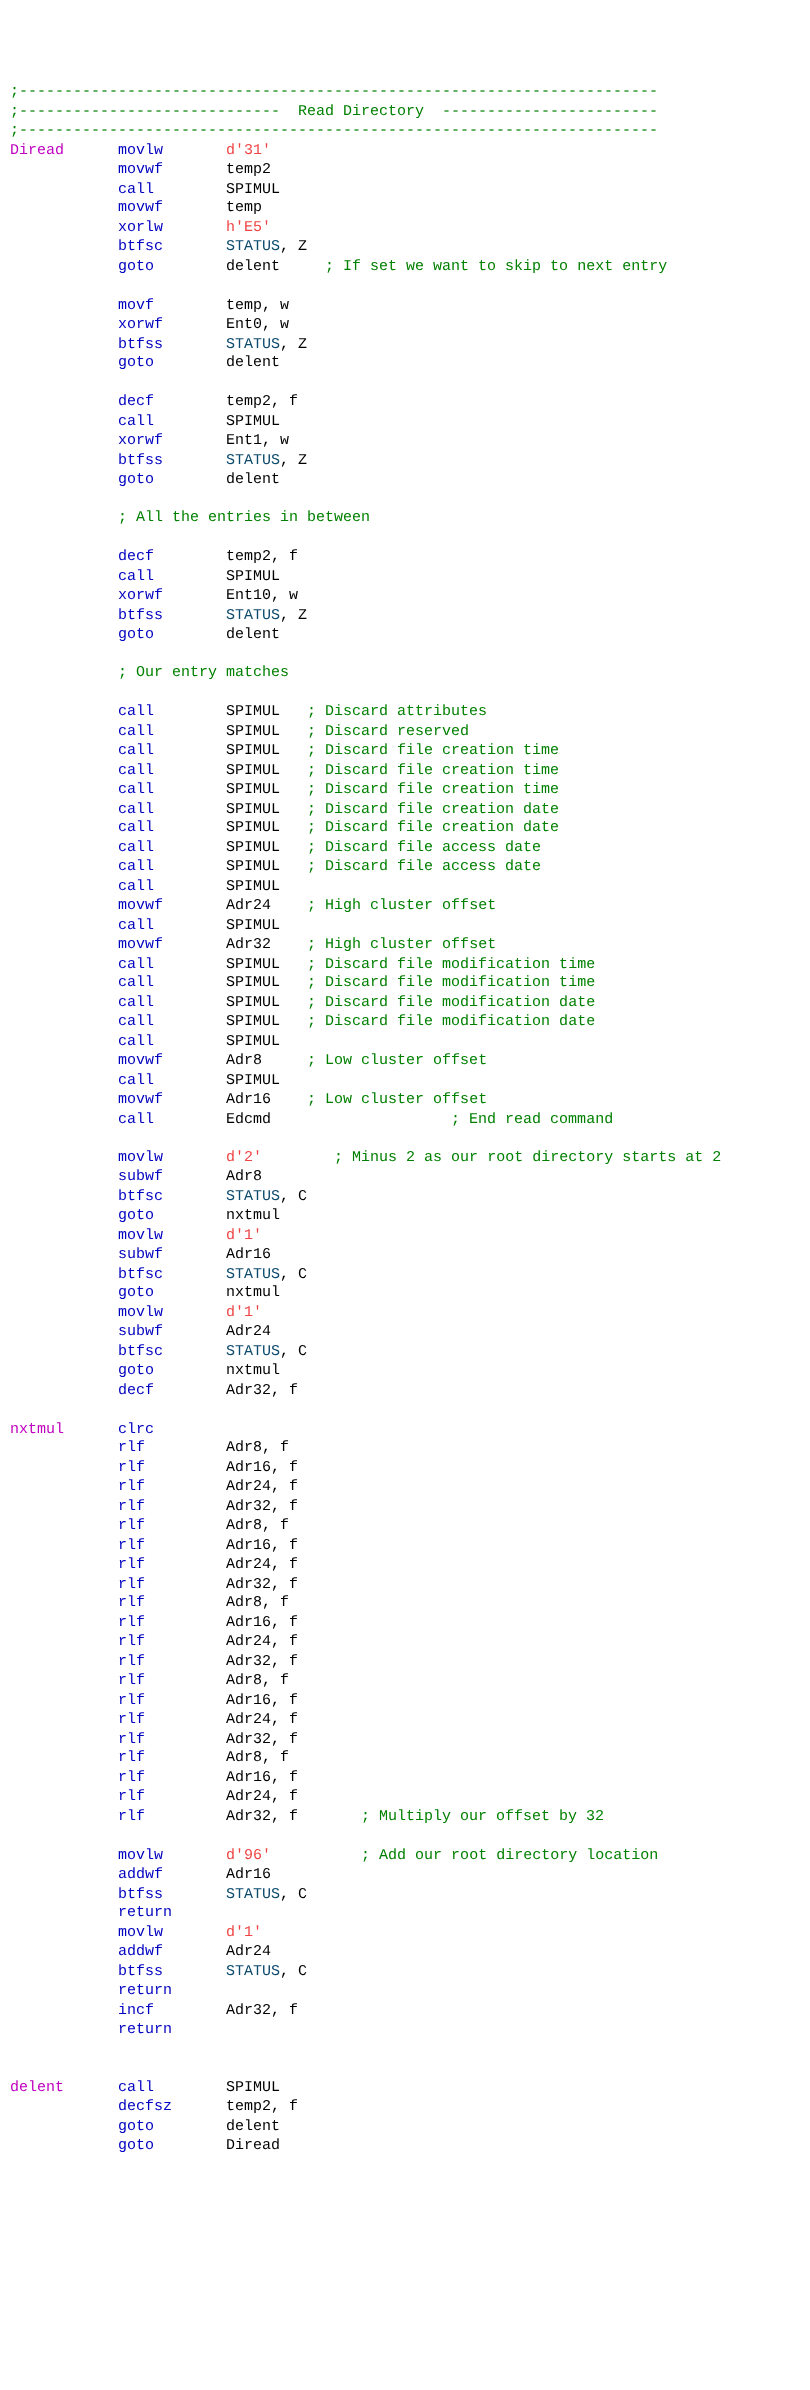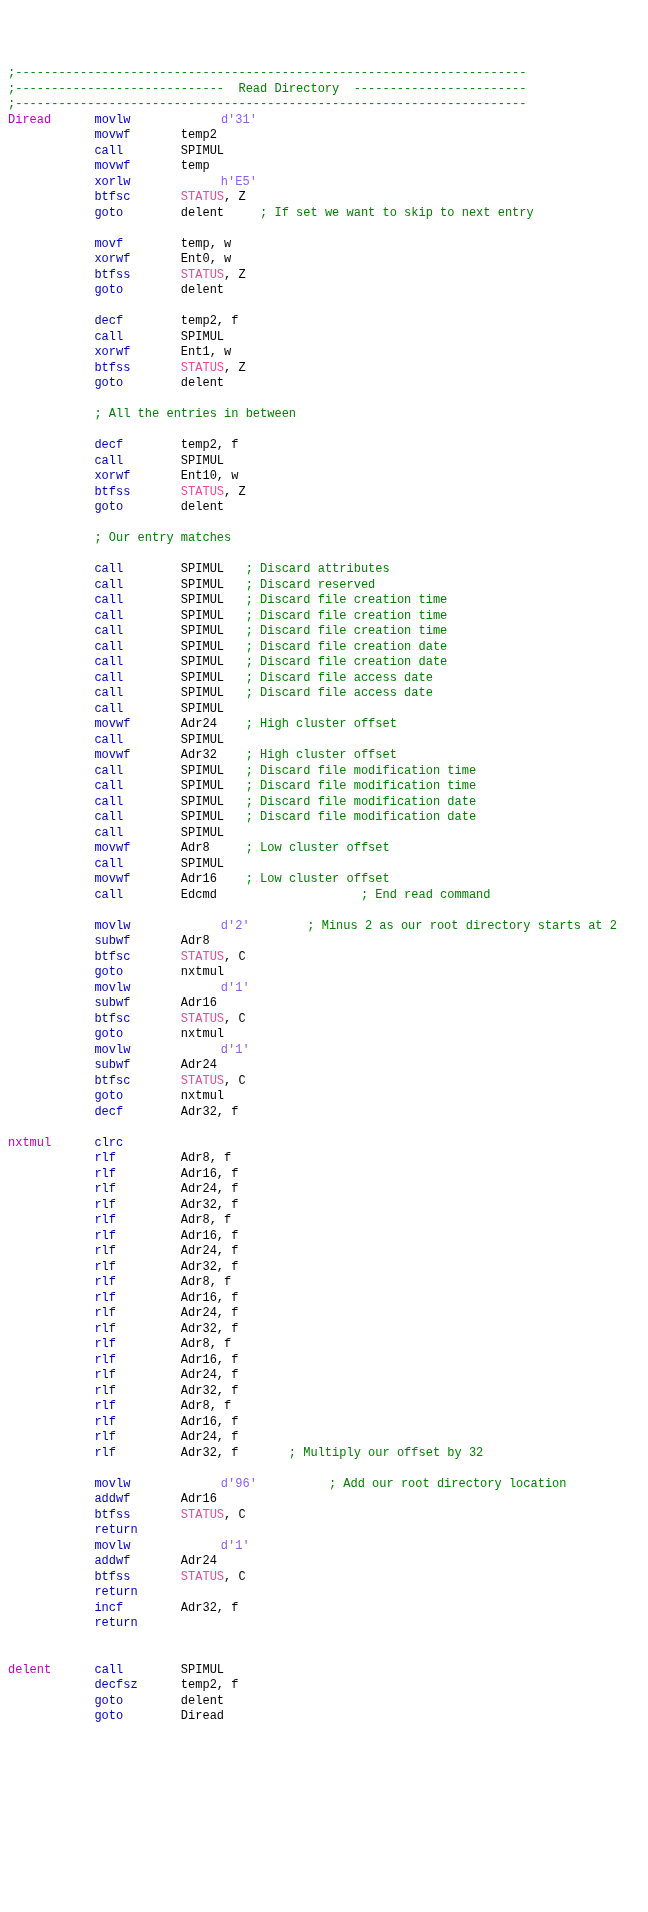--- a/index.html
+++ b/index.html
@@ -8,22 +8,22 @@
     background: #ffffff;
     font-family: "Courier New", monospace;
     font-size: 12px;
     line-height: 15.5px;
     color: #000;
     white-space: pre;
   }
   .line { display: block; white-space: pre; }
   .lbl { color: #c000c0; }
   .op  { color: #0000c0; }
-  .lit { color: #8b5cf6; margin-left: 40px; }
-  .reg { color: #ec4899; }
+  .lit { color: #ef4444; }
+  .reg { color: #0c4a6e; }
   .cmt { color: #008000; }
   .pln { color: #000; }
 </style>
 </head>
 <body>
 
 
 
 <div id="code"><span class="line"><span class="cmt">;-----------------------------------------------------------------------</span></span><span class="line"><span class="cmt">;-----------------------------  Read Directory  ------------------------</span></span><span class="line"><span class="cmt">;-----------------------------------------------------------------------</span></span><span class="line"><span class="lbl">Diread</span><span>      </span><span class="op">movlw</span><span>       </span><span class="lit">d'31'</span></span><span class="line"><span class="lbl"></span><span>            </span><span class="op">movwf</span><span>       </span><span class="pln">temp2</span></span><span class="line"><span class="lbl"></span><span>            </span><span class="op">call</span><span>        </span><span class="pln">SPIMUL</span></span><span class="line"><span class="lbl"></span><span>            </span><span class="op">movwf</span><span>       </span><span class="pln">temp</span></span><span class="line"><span class="lbl"></span><span>            </span><span class="op">xorlw</span><span>       </span><span class="lit">h'E5'</span></span><span class="line"><span class="lbl"></span><span>            </span><span class="op">btfsc</span><span>       </span><span class="reg">STATUS</span><span class="pln">, </span><span class="pln">Z</span></span><span class="line"><span class="lbl"></span><span>            </span><span class="op">goto</span><span>        </span><span class="pln">delent</span><span class="cmt">     ; If set we want to skip to next entry</span></span><span class="line"> </span><span class="line"><span class="lbl"></span><span>            </span><span class="op">movf</span><span>        </span><span class="pln">temp, w</span></span><span class="line"><span class="lbl"></span><span>            </span><span class="op">xorwf</span><span>       </span><span class="pln">Ent0, w</span></span><span class="line"><span class="lbl"></span><span>            </span><span class="op">btfss</span><span>       </span><span class="reg">STATUS</span><span class="pln">, </span><span class="pln">Z</span></span><span class="line"><span class="lbl"></span><span>            </span><span class="op">goto</span><span>        </span><span class="pln">delent</span></span><span class="line"> </span><span class="line"><span class="lbl"></span><span>            </span><span class="op">decf</span><span>        </span><span class="pln">temp2, f</span></span><span class="line"><span class="lbl"></span><span>            </span><span class="op">call</span><span>        </span><span class="pln">SPIMUL</span></span><span class="line"><span class="lbl"></span><span>            </span><span class="op">xorwf</span><span>       </span><span class="pln">Ent1, w</span></span><span class="line"><span class="lbl"></span><span>            </span><span class="op">btfss</span><span>       </span><span class="reg">STATUS</span><span class="pln">, </span><span class="pln">Z</span></span><span class="line"><span class="lbl"></span><span>            </span><span class="op">goto</span><span>        </span><span class="pln">delent</span></span><span class="line"> </span><span class="line"><span class="cmt">            ; All the entries in between</span></span><span class="line"> </span><span class="line"><span class="lbl"></span><span>            </span><span class="op">decf</span><span>        </span><span class="pln">temp2, f</span></span><span class="line"><span class="lbl"></span><span>            </span><span class="op">call</span><span>        </span><span class="pln">SPIMUL</span></span><span class="line"><span class="lbl"></span><span>            </span><span class="op">xorwf</span><span>       </span><span class="pln">Ent10, w</span></span><span class="line"><span class="lbl"></span><span>            </span><span class="op">btfss</span><span>       </span><span class="reg">STATUS</span><span class="pln">, </span><span class="pln">Z</span></span><span class="line"><span class="lbl"></span><span>            </span><span class="op">goto</span><span>        </span><span class="pln">delent</span></span><span class="line"> </span><span class="line"><span class="cmt">            ; Our entry matches</span></span><span class="line"> </span><span class="line"><span class="lbl"></span><span>            </span><span class="op">call</span><span>        </span><span class="pln">SPIMUL</span><span class="cmt">   ; Discard attributes</span></span><span class="line"><span class="lbl"></span><span>            </span><span class="op">call</span><span>        </span><span class="pln">SPIMUL</span><span class="cmt">   ; Discard reserved</span></span><span class="line"><span class="lbl"></span><span>            </span><span class="op">call</span><span>        </span><span class="pln">SPIMUL</span><span class="cmt">   ; Discard file creation time</span></span><span class="line"><span class="lbl"></span><span>            </span><span class="op">call</span><span>        </span><span class="pln">SPIMUL</span><span class="cmt">   ; Discard file creation time</span></span><span class="line"><span class="lbl"></span><span>            </span><span class="op">call</span><span>        </span><span class="pln">SPIMUL</span><span class="cmt">   ; Discard file creation time</span></span><span class="line"><span class="lbl"></span><span>            </span><span class="op">call</span><span>        </span><span class="pln">SPIMUL</span><span class="cmt">   ; Discard file creation date</span></span><span class="line"><span class="lbl"></span><span>            </span><span class="op">call</span><span>        </span><span class="pln">SPIMUL</span><span class="cmt">   ; Discard file creation date</span></span><span class="line"><span class="lbl"></span><span>            </span><span class="op">call</span><span>        </span><span class="pln">SPIMUL</span><span class="cmt">   ; Discard file access date</span></span><span class="line"><span class="lbl"></span><span>            </span><span class="op">call</span><span>        </span><span class="pln">SPIMUL</span><span class="cmt">   ; Discard file access date</span></span><span class="line"><span class="lbl"></span><span>            </span><span class="op">call</span><span>        </span><span class="pln">SPIMUL</span></span><span class="line"><span class="lbl"></span><span>            </span><span class="op">movwf</span><span>       </span><span class="pln">Adr24</span><span class="cmt">    ; High cluster offset</span></span><span class="line"><span class="lbl"></span><span>            </span><span class="op">call</span><span>        </span><span class="pln">SPIMUL</span></span><span class="line"><span class="lbl"></span><span>            </span><span class="op">movwf</span><span>       </span><span class="pln">Adr32</span><span class="cmt">    ; High cluster offset</span></span><span class="line"><span class="lbl"></span><span>            </span><span class="op">call</span><span>        </span><span class="pln">SPIMUL</span><span class="cmt">   ; Discard file modification time</span></span><span class="line"><span class="lbl"></span><span>            </span><span class="op">call</span><span>        </span><span class="pln">SPIMUL</span><span class="cmt">   ; Discard file modification time</span></span><span class="line"><span class="lbl"></span><span>            </span><span class="op">call</span><span>        </span><span class="pln">SPIMUL</span><span class="cmt">   ; Discard file modification date</span></span><span class="line"><span class="lbl"></span><span>            </span><span class="op">call</span><span>        </span><span class="pln">SPIMUL</span><span class="cmt">   ; Discard file modification date</span></span><span class="line"><span class="lbl"></span><span>            </span><span class="op">call</span><span>        </span><span class="pln">SPIMUL</span></span><span class="line"><span class="lbl"></span><span>            </span><span class="op">movwf</span><span>       </span><span class="pln">Adr8</span><span class="cmt">     ; Low cluster offset</span></span><span class="line"><span class="lbl"></span><span>            </span><span class="op">call</span><span>        </span><span class="pln">SPIMUL</span></span><span class="line"><span class="lbl"></span><span>            </span><span class="op">movwf</span><span>       </span><span class="pln">Adr16</span><span class="cmt">    ; Low cluster offset</span></span><span class="line"><span class="lbl"></span><span>            </span><span class="op">call</span><span>        </span><span class="pln">Edcmd</span><span class="cmt">                    ; End read command</span></span><span class="line"> </span><span class="line"><span class="lbl"></span><span>            </span><span class="op">movlw</span><span>       </span><span class="lit">d'2'</span><span class="cmt">        ; Minus 2 as our root directory starts at 2</span></span><span class="line"><span class="lbl"></span><span>            </span><span class="op">subwf</span><span>       </span><span class="pln">Adr8</span></span><span class="line"><span class="lbl"></span><span>            </span><span class="op">btfsc</span><span>       </span><span class="reg">STATUS</span><span class="pln">, </span><span class="pln">C</span></span><span class="line"><span class="lbl"></span><span>            </span><span class="op">goto</span><span>        </span><span class="pln">nxtmul</span></span><span class="line"><span class="lbl"></span><span>            </span><span class="op">movlw</span><span>       </span><span class="lit">d'1'</span></span><span class="line"><span class="lbl"></span><span>            </span><span class="op">subwf</span><span>       </span><span class="pln">Adr16</span></span><span class="line"><span class="lbl"></span><span>            </span><span class="op">btfsc</span><span>       </span><span class="reg">STATUS</span><span class="pln">, </span><span class="pln">C</span></span><span class="line"><span class="lbl"></span><span>            </span><span class="op">goto</span><span>        </span><span class="pln">nxtmul</span></span><span class="line"><span class="lbl"></span><span>            </span><span class="op">movlw</span><span>       </span><span class="lit">d'1'</span></span><span class="line"><span class="lbl"></span><span>            </span><span class="op">subwf</span><span>       </span><span class="pln">Adr24</span></span><span class="line"><span class="lbl"></span><span>            </span><span class="op">btfsc</span><span>       </span><span class="reg">STATUS</span><span class="pln">, </span><span class="pln">C</span></span><span class="line"><span class="lbl"></span><span>            </span><span class="op">goto</span><span>        </span><span class="pln">nxtmul</span></span><span class="line"><span class="lbl"></span><span>            </span><span class="op">decf</span><span>        </span><span class="pln">Adr32, f</span></span><span class="line"> </span><span class="line"><span class="lbl">nxtmul</span><span>      </span><span class="op">clrc</span></span><span class="line"><span class="lbl"></span><span>            </span><span class="op">rlf</span><span>         </span><span class="pln">Adr8, f</span></span><span class="line"><span class="lbl"></span><span>            </span><span class="op">rlf</span><span>         </span><span class="pln">Adr16, f</span></span><span class="line"><span class="lbl"></span><span>            </span><span class="op">rlf</span><span>         </span><span class="pln">Adr24, f</span></span><span class="line"><span class="lbl"></span><span>            </span><span class="op">rlf</span><span>         </span><span class="pln">Adr32, f</span></span><span class="line"><span class="lbl"></span><span>            </span><span class="op">rlf</span><span>         </span><span class="pln">Adr8, f</span></span><span class="line"><span class="lbl"></span><span>            </span><span class="op">rlf</span><span>         </span><span class="pln">Adr16, f</span></span><span class="line"><span class="lbl"></span><span>            </span><span class="op">rlf</span><span>         </span><span class="pln">Adr24, f</span></span><span class="line"><span class="lbl"></span><span>            </span><span class="op">rlf</span><span>         </span><span class="pln">Adr32, f</span></span><span class="line"><span class="lbl"></span><span>            </span><span class="op">rlf</span><span>         </span><span class="pln">Adr8, f</span></span><span class="line"><span class="lbl"></span><span>            </span><span class="op">rlf</span><span>         </span><span class="pln">Adr16, f</span></span><span class="line"><span class="lbl"></span><span>            </span><span class="op">rlf</span><span>         </span><span class="pln">Adr24, f</span></span><span class="line"><span class="lbl"></span><span>            </span><span class="op">rlf</span><span>         </span><span class="pln">Adr32, f</span></span><span class="line"><span class="lbl"></span><span>            </span><span class="op">rlf</span><span>         </span><span class="pln">Adr8, f</span></span><span class="line"><span class="lbl"></span><span>            </span><span class="op">rlf</span><span>         </span><span class="pln">Adr16, f</span></span><span class="line"><span class="lbl"></span><span>            </span><span class="op">rlf</span><span>         </span><span class="pln">Adr24, f</span></span><span class="line"><span class="lbl"></span><span>            </span><span class="op">rlf</span><span>         </span><span class="pln">Adr32, f</span></span><span class="line"><span class="lbl"></span><span>            </span><span class="op">rlf</span><span>         </span><span class="pln">Adr8, f</span></span><span class="line"><span class="lbl"></span><span>            </span><span class="op">rlf</span><span>         </span><span class="pln">Adr16, f</span></span><span class="line"><span class="lbl"></span><span>            </span><span class="op">rlf</span><span>         </span><span class="pln">Adr24, f</span></span><span class="line"><span class="lbl"></span><span>            </span><span class="op">rlf</span><span>         </span><span class="pln">Adr32, f</span><span class="cmt">       ; Multiply our offset by 32</span></span><span class="line"> </span><span class="line"><span class="lbl"></span><span>            </span><span class="op">movlw</span><span>       </span><span class="lit">d'96'</span><span class="cmt">          ; Add our root directory location</span></span><span class="line"><span class="lbl"></span><span>            </span><span class="op">addwf</span><span>       </span><span class="pln">Adr16</span></span><span class="line"><span class="lbl"></span><span>            </span><span class="op">btfss</span><span>       </span><span class="reg">STATUS</span><span class="pln">, </span><span class="pln">C</span></span><span class="line"><span class="lbl"></span><span>            </span><span class="op">return</span></span><span class="line"><span class="lbl"></span><span>            </span><span class="op">movlw</span><span>       </span><span class="lit">d'1'</span></span><span class="line"><span class="lbl"></span><span>            </span><span class="op">addwf</span><span>       </span><span class="pln">Adr24</span></span><span class="line"><span class="lbl"></span><span>            </span><span class="op">btfss</span><span>       </span><span class="reg">STATUS</span><span class="pln">, </span><span class="pln">C</span></span><span class="line"><span class="lbl"></span><span>            </span><span class="op">return</span></span><span class="line"><span class="lbl"></span><span>            </span><span class="op">incf</span><span>        </span><span class="pln">Adr32, f</span></span><span class="line"><span class="lbl"></span><span>            </span><span class="op">return</span></span><span class="line"> </span><span class="line"> </span><span class="line"><span class="lbl">delent</span><span>      </span><span class="op">call</span><span>        </span><span class="pln">SPIMUL</span></span><span class="line"><span class="lbl"></span><span>            </span><span class="op">decfsz</span><span>      </span><span class="pln">temp2, f</span></span><span class="line"><span class="lbl"></span><span>            </span><span class="op">goto</span><span>        </span><span class="pln">delent</span></span><span class="line"><span class="lbl"></span><span>            </span><span class="op">goto</span><span>        </span><span class="pln">Diread</span></span></div>
 

